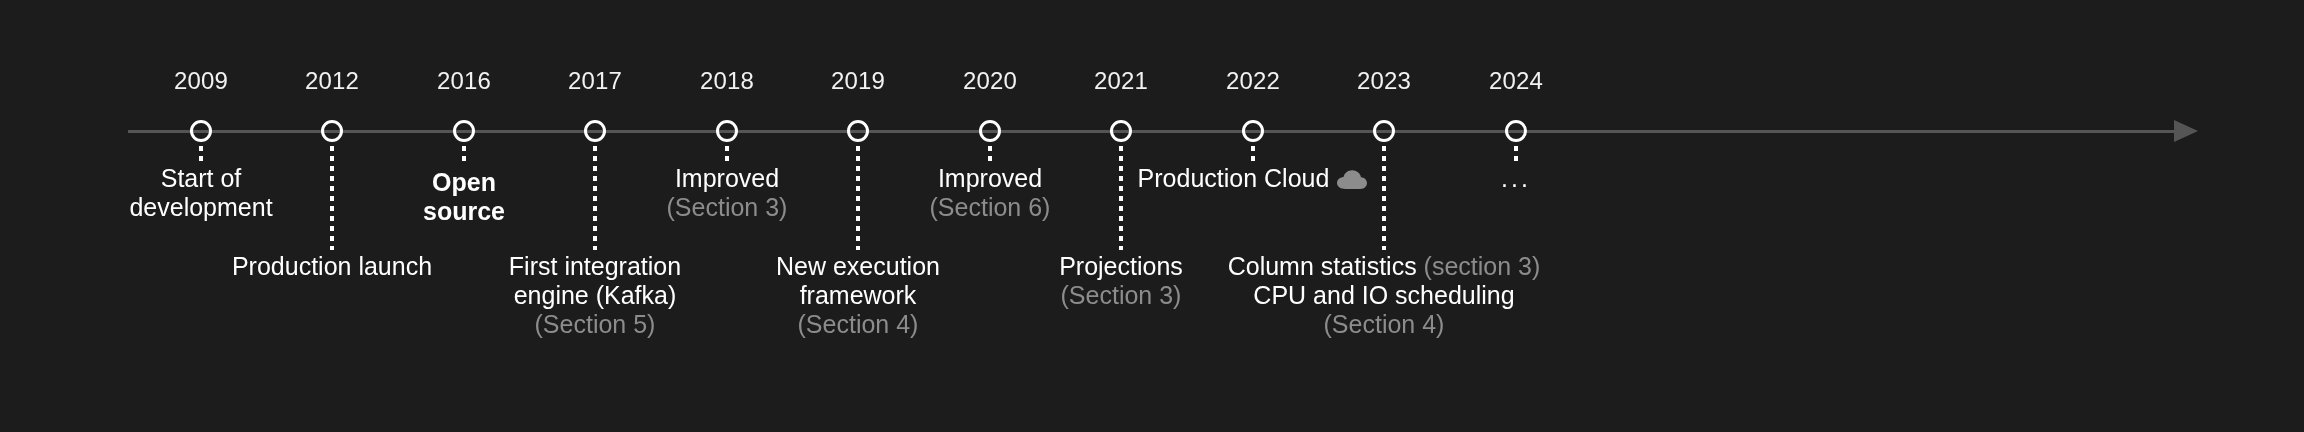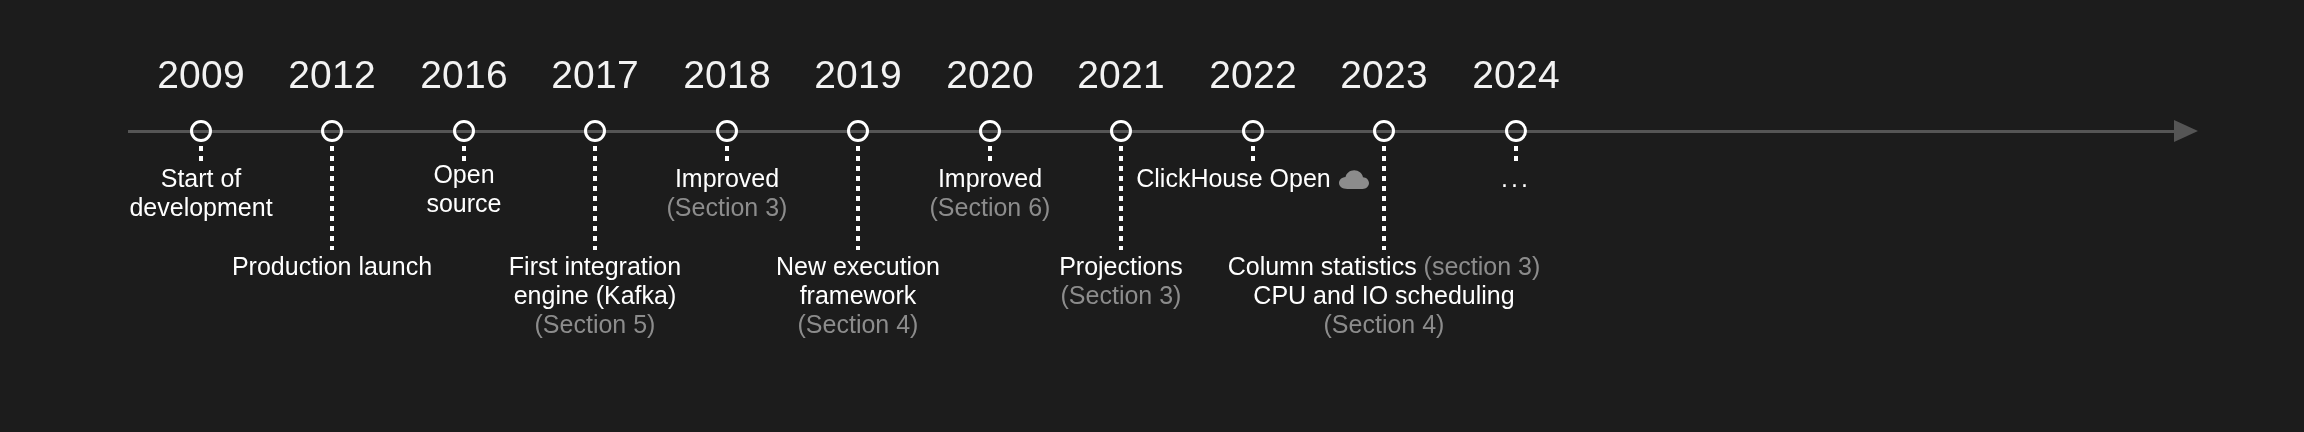--- a/index.html
+++ b/index.html
@@ -48,24 +48,24 @@
     position: absolute;
     top: 0;
     width: 0;
     height: 432px;
   }
 
   .year {
     position: absolute;
     left: -130px;
     width: 260px;
-    top: 56px;
+    top: 62px;
     text-align: center;
     color: #f2f2f2;
-    font-size: 39px;
+    font-size: 24px;
     line-height: 38px;
     letter-spacing: 0.2px;
     white-space: nowrap;
   }
 
   .marker {
     position: absolute;
     left: -11px;
     top: 120px;
     width: 16px;
@@ -132,21 +132,21 @@
         <div class="marker"></div>
         <div class="connector" style="top: 146px; height: 104px;"></div>
         <div class="label" style="top: 252px;">
           <div><span>Production launch</span></div>
         </div>
       </div>
       <div class="event" style="left: 464px;">
         <div class="year">2016</div>
         <div class="marker"></div>
         <div class="connector" style="top: 146px; height: 18px;"></div>
-        <div class="label" style="top: 160px;">
+        <div class="label" style="top: 168px; font-weight: bold;">
           <div><span>Open</span></div>
           <div><span>source</span></div>
         </div>
       </div>
       <div class="event" style="left: 595px;">
         <div class="year">2017</div>
         <div class="marker"></div>
         <div class="connector" style="top: 146px; height: 104px;"></div>
         <div class="label" style="top: 252px;">
           <div><span>First integration</span></div>
@@ -189,21 +189,21 @@
         <div class="label" style="top: 252px;">
           <div><span>Projections</span></div>
           <span class="sec-line">(Section 3)</span>
         </div>
       </div>
       <div class="event" style="left: 1253px;">
         <div class="year">2022</div>
         <div class="marker"></div>
         <div class="connector" style="top: 146px; height: 18px;"></div>
         <div class="label" style="top: 164px;">
-          <div><span>ClickHouse Open</span><span class="cloud-icon"><svg width="32" height="22" viewBox="0 0 32 22" aria-hidden="true">
+          <div><span>Production Cloud</span><span class="cloud-icon"><svg width="32" height="22" viewBox="0 0 32 22" aria-hidden="true">
                 <path d="M9.4 21h15.2c3.6 0 6.4-2.6 6.4-5.9 0-3.2-2.6-5.8-6-5.9-.7-4-4.4-7-8.8-7-4.3 0-7.9 2.9-8.7 6.8C3.4 9.5 1 12 1 15.1 1 18.4 4 21 9.4 21z" fill="#8c8c8c"></path>
               </svg></span></div>
         </div>
       </div>
       <div class="event" style="left: 1384px;">
         <div class="year">2023</div>
         <div class="marker"></div>
         <div class="connector" style="top: 146px; height: 104px;"></div>
         <div class="label" style="top: 252px;">
           <div><span>Column statistics</span> <span class="sec">(section 3)</span></div>

